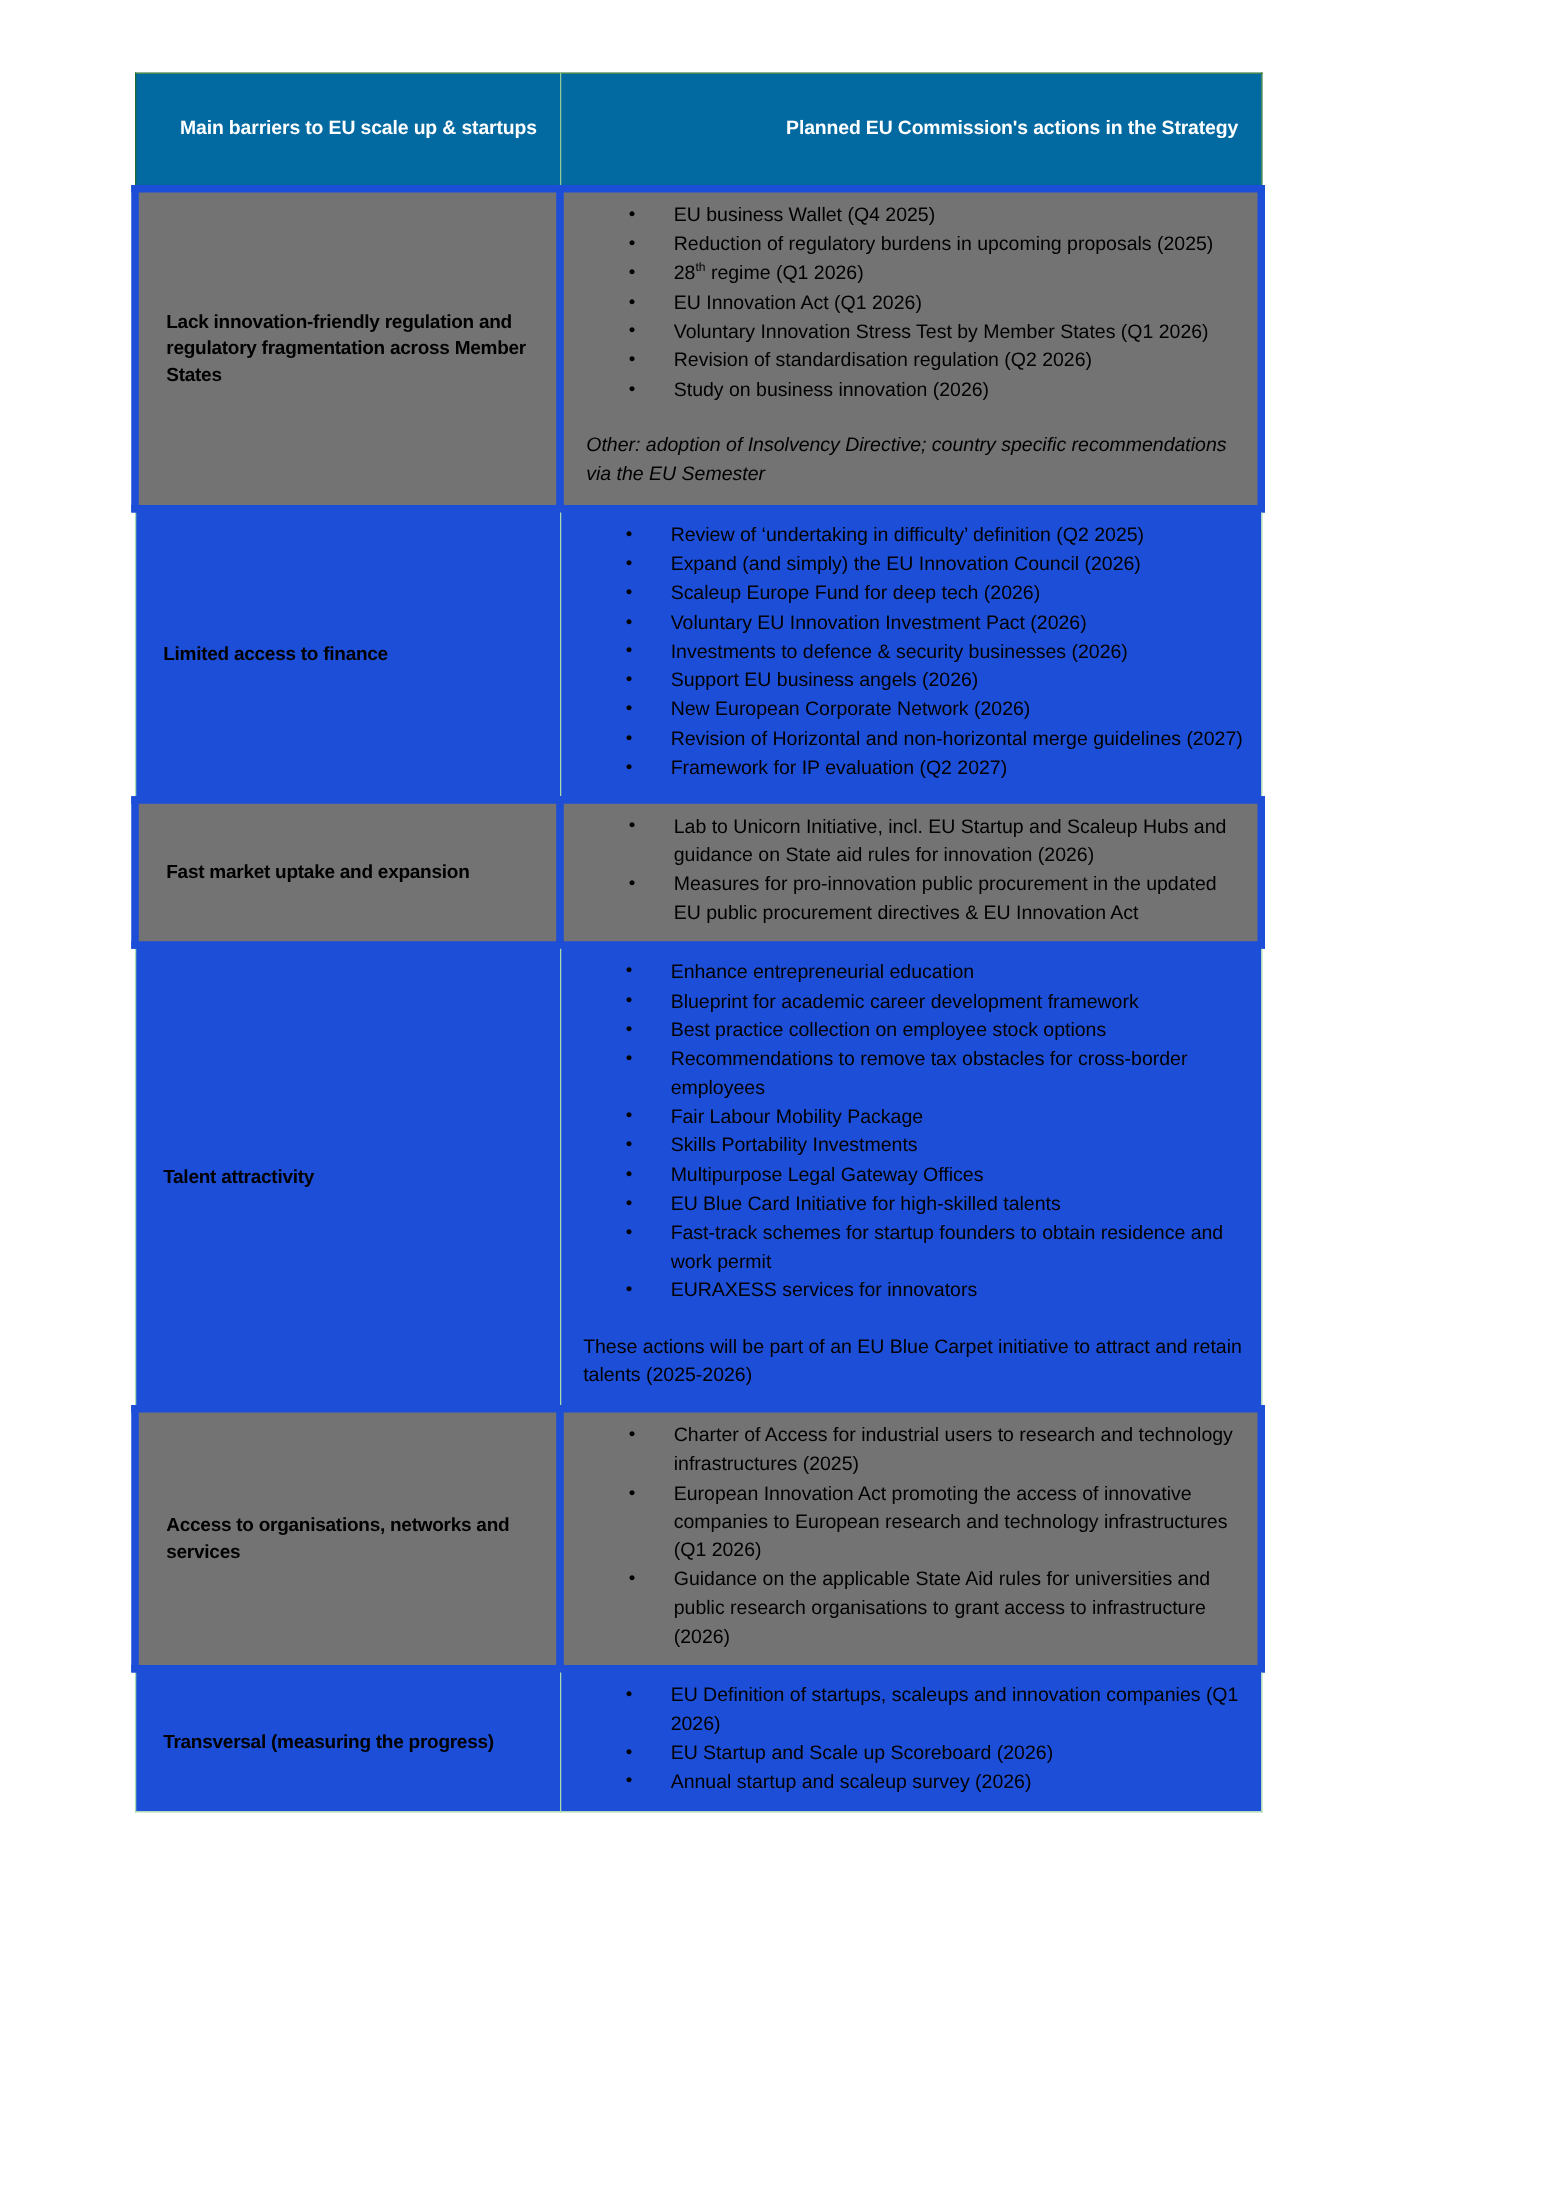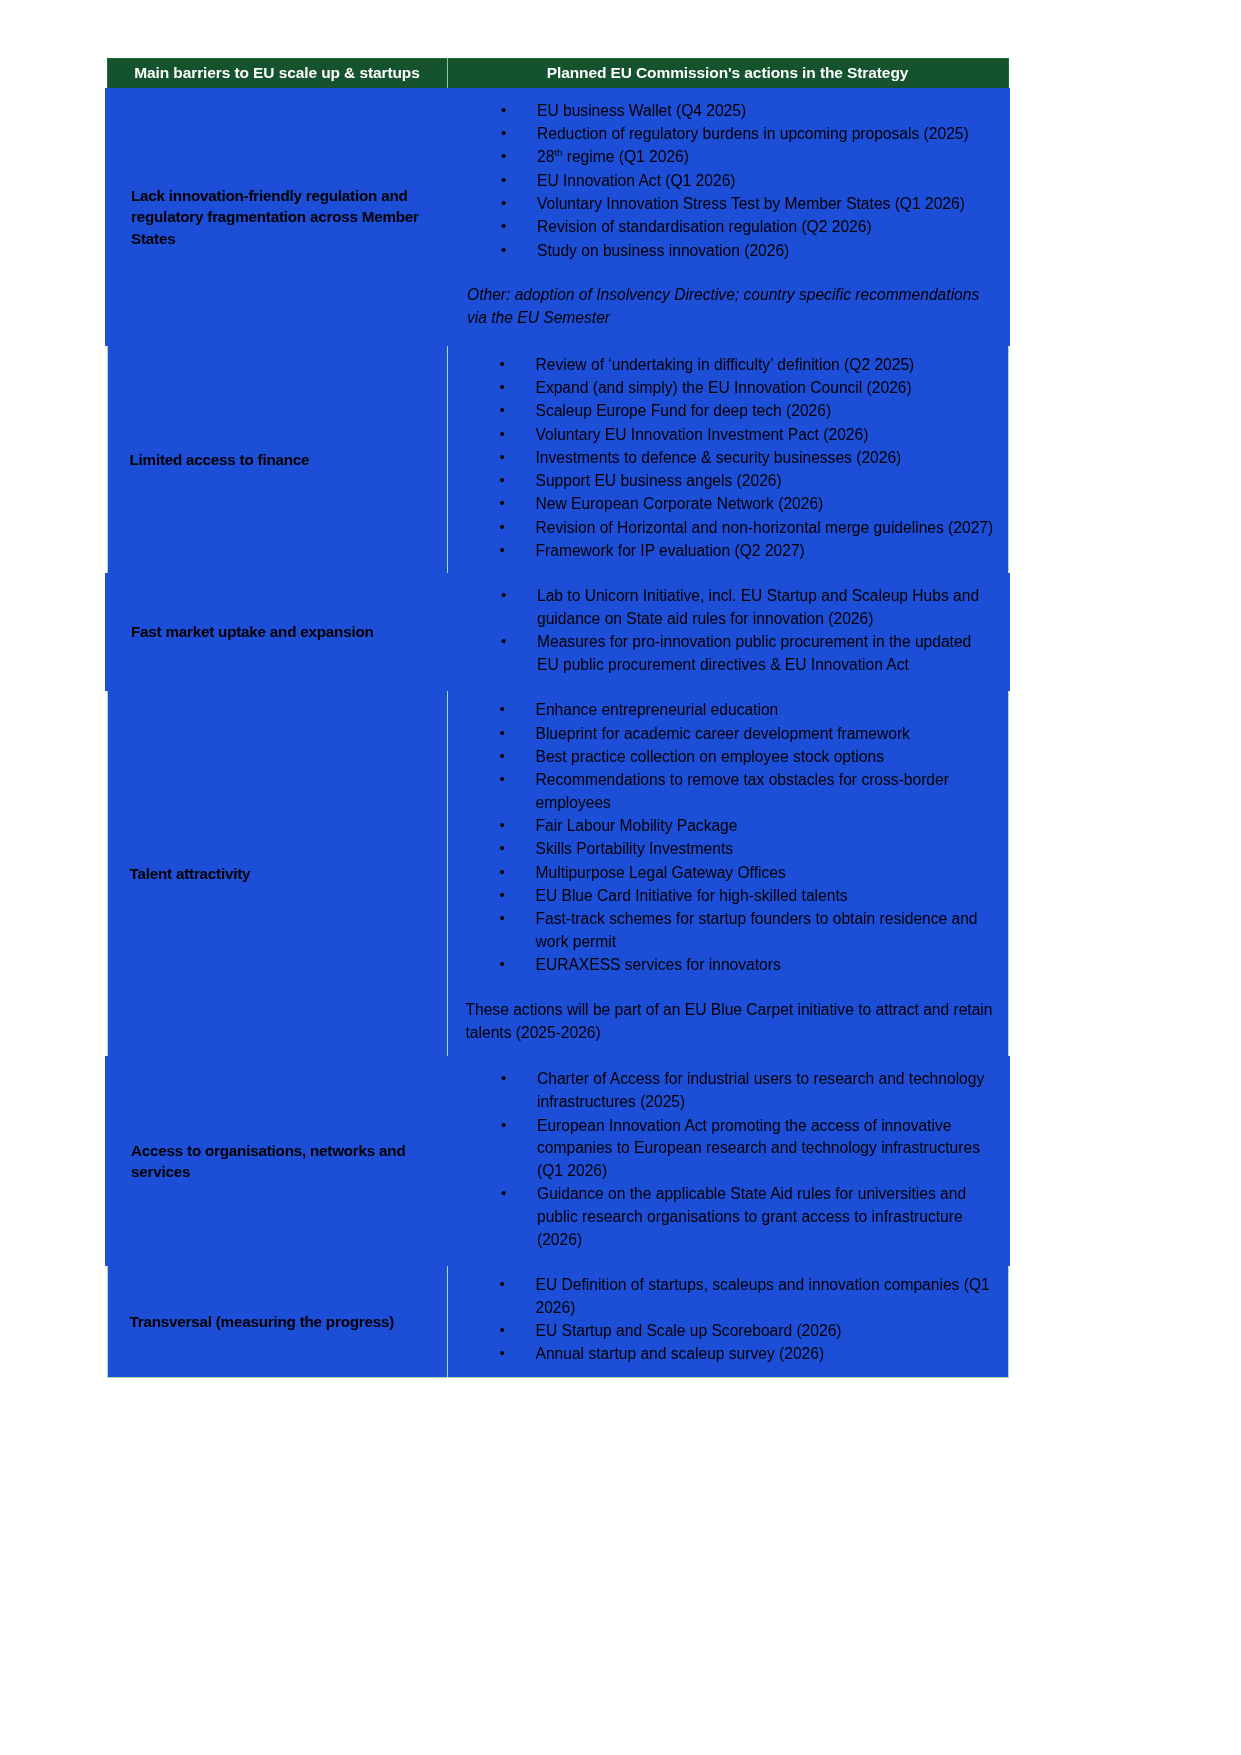--- a/index.html
+++ b/index.html
@@ -23,27 +23,27 @@
   }
   table.matrix {
     width: 901px;
     border-collapse: collapse;
     table-layout: fixed;
   }
   table.matrix col.c1 { width: 340px; }
   table.matrix col.c2 { width: 561px; }
 
   th.head {
-    background: #14532d;
+    background: #0369a1;
     color: #ffffff;
     font-size: 15.5px;
     font-weight: bold;
-    text-align: center;
+    text-align: right;
     vertical-align: middle;
-    padding: 4px 18px;
+    padding: 34px 18px;
     border: 1px solid #1E6B2E;
     line-height: 1.35;
     letter-spacing: -0.1px;
   }
   th.head.h1 { border-right: 1px solid #8FCB92; }
 
   td.barrier {
     text-align: left;
     vertical-align: middle;
     font-size: 15.2px;
@@ -52,21 +52,21 @@
     padding: 8px 22px;
     letter-spacing: -0.2px;
   }
   td.actions {
     vertical-align: top;
     padding: 8px 10px 10px 10px;
     font-size: 15.6px;
     line-height: 1.46;
   }
 
-  tr.tint td { background: #1d4ed8; border: 4px solid #1d4ed8; }
+  tr.tint td { background: #737373; border: 6px solid #1d4ed8; }
   tr.plain td { background: #1d4ed8; border: 1px solid #A9DCAC; }
 
   ul.bullets {
     margin: 0;
     padding: 0 0 0 42px;
     list-style: none;
   }
   ul.bullets > li {
     position: relative;
     padding-left: 36px;

